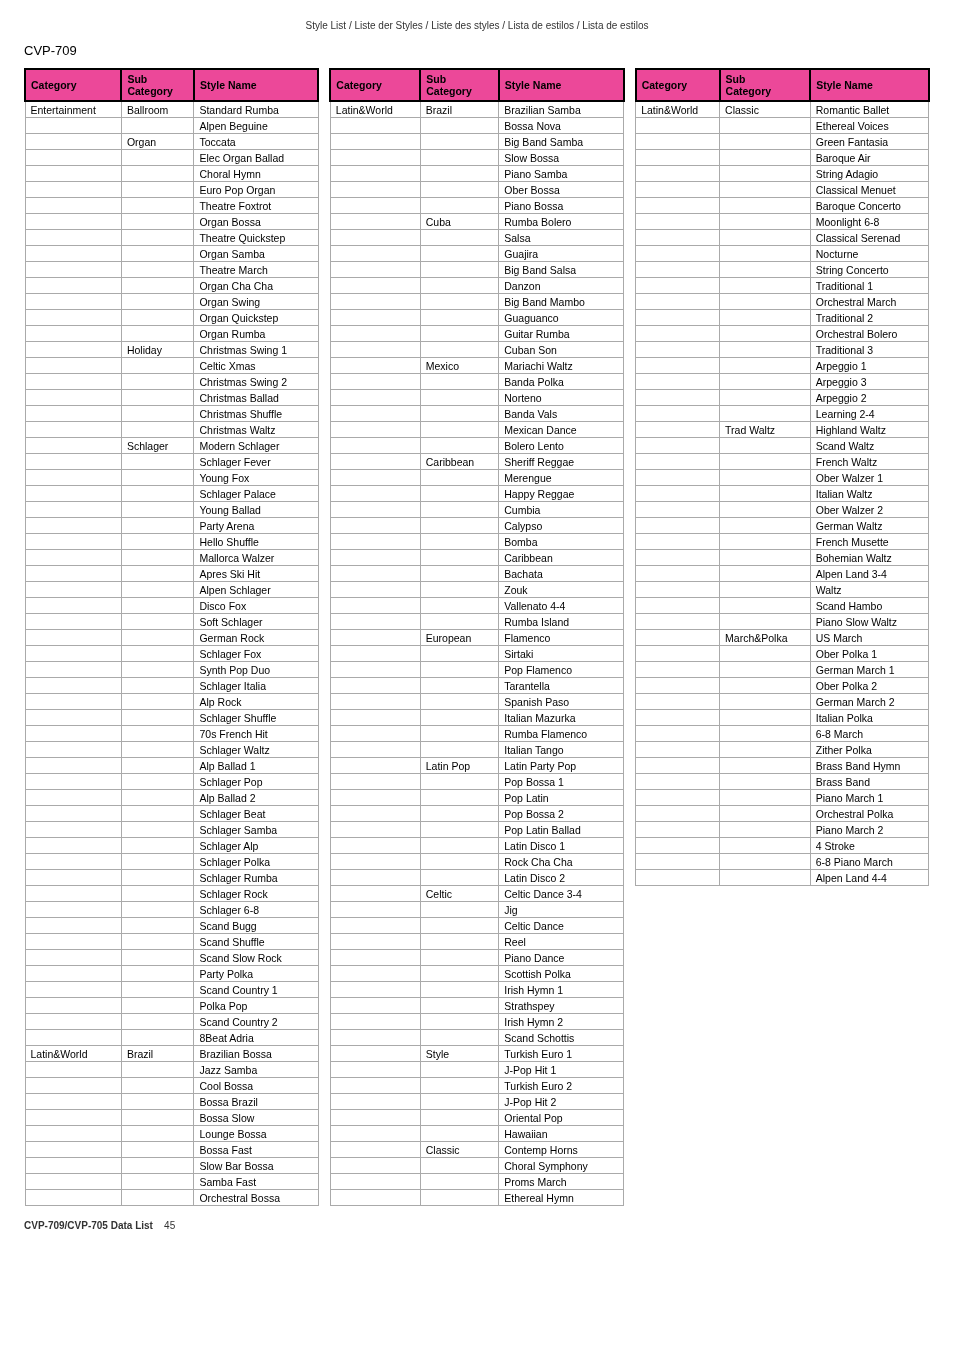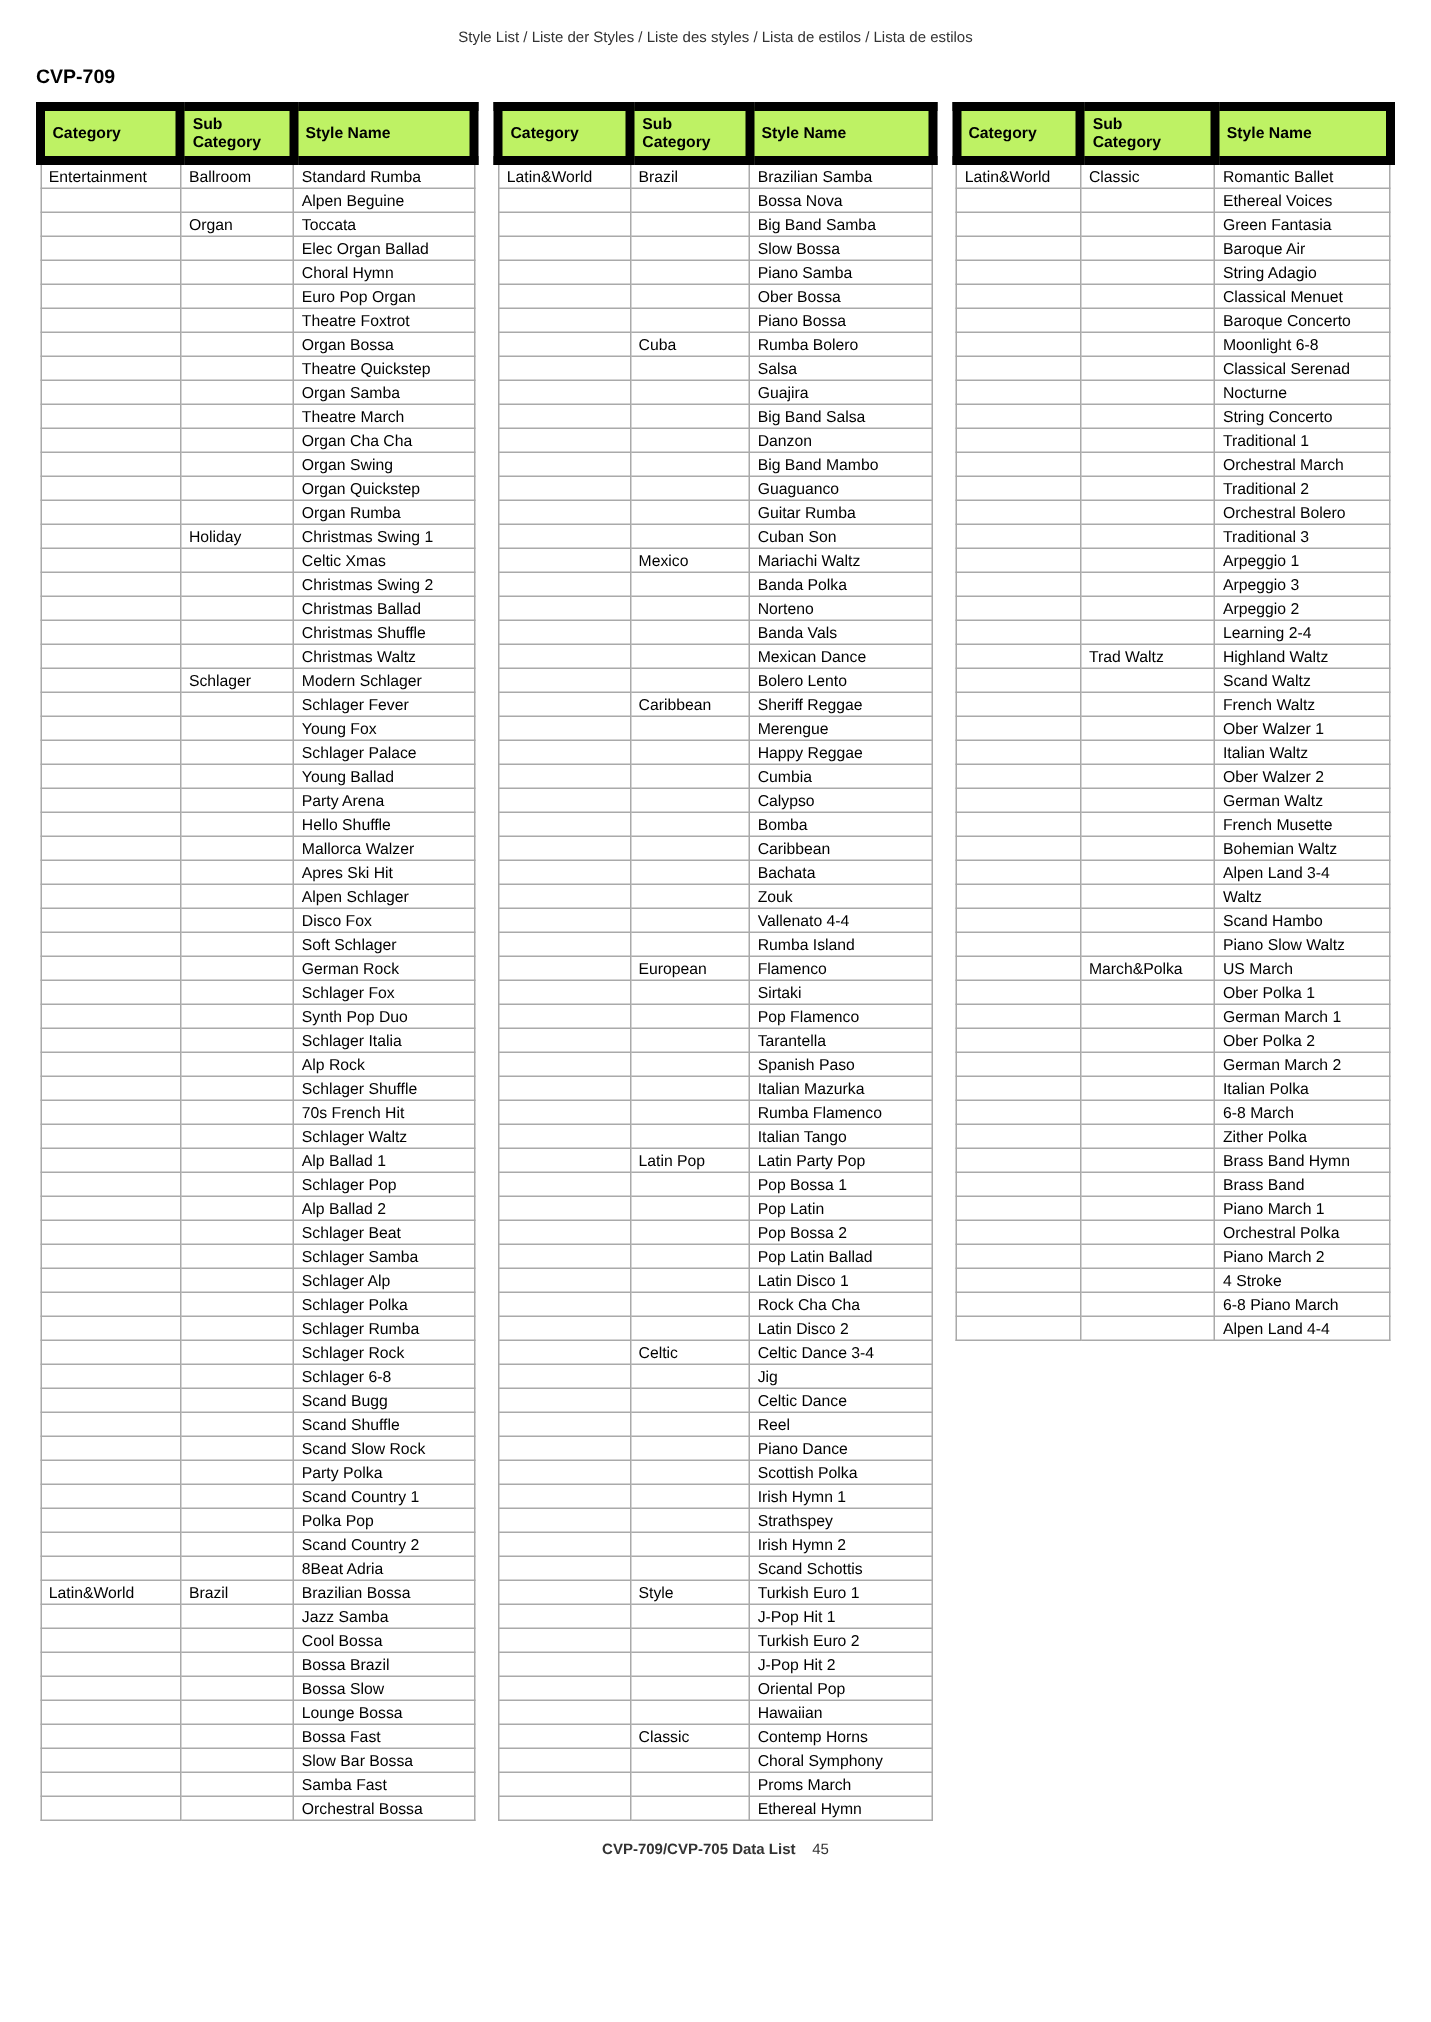--- a/index.html
+++ b/index.html
@@ -11,55 +11,55 @@
       padding: 20px 24px;
     }
     .page-header {
       text-align: center;
       font-size: 10px;
       color: #333;
       margin-bottom: 12px;
     }
     .doc-title {
       font-size: 13px;
-      font-weight: bold;
+      font-weight: normal;
       margin-bottom: 10px;
     }
     .tables-wrapper {
       display: flex;
       gap: 10px;
       align-items: flex-start;
     }
     .col-block {
       flex: 1;
     }
     table {
       width: 100%;
       border-collapse: collapse;
       font-size: 10.5px;
     }
     thead tr {
       background: #fff;
     }
     th {
-      border: 6px solid #000000;
+      border: 2px solid #000000;
       padding: 3px 5px;
       font-weight: bold;
       font-size: 10.5px;
       text-align: left;
-      background: #bef264;
+      background: #ec4899;
     }
     td {
       border: 1px solid #aaa;
       padding: 1.5px 5px;
       vertical-align: top;
       white-space: nowrap;
     }
     .page-footer {
-      text-align: center;
+      text-align: left;
       font-size: 10px;
       margin-top: 14px;
       color: #333;
     }
     .footer-bold {
       font-weight: bold;
     }
   </style>
 </head>
 <body>

